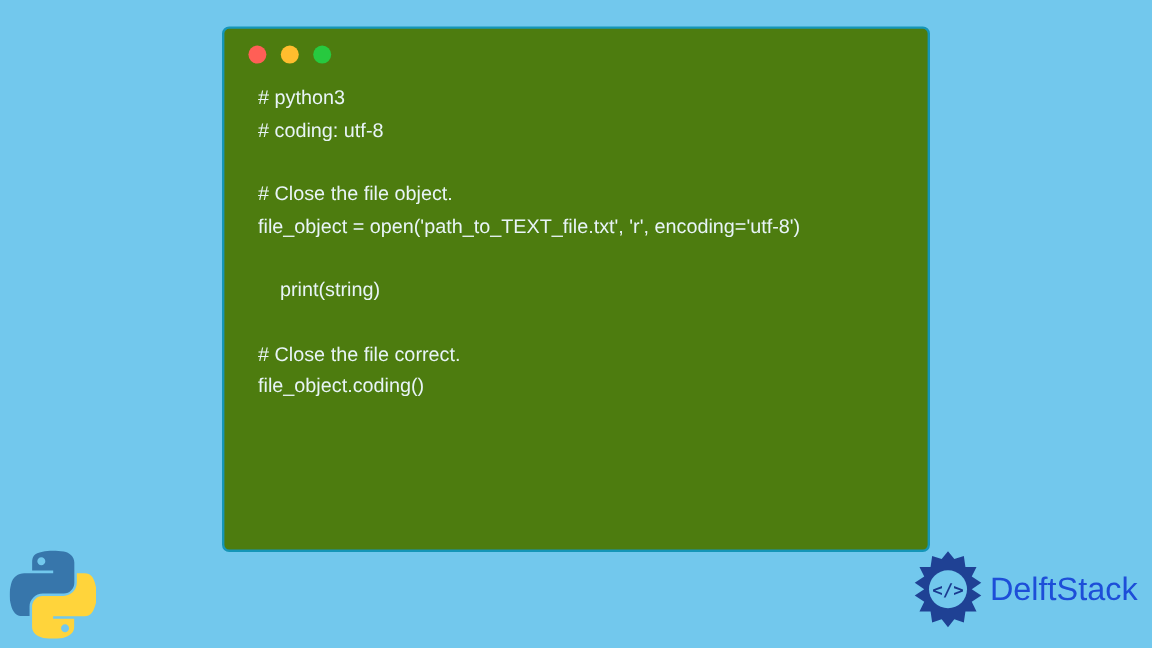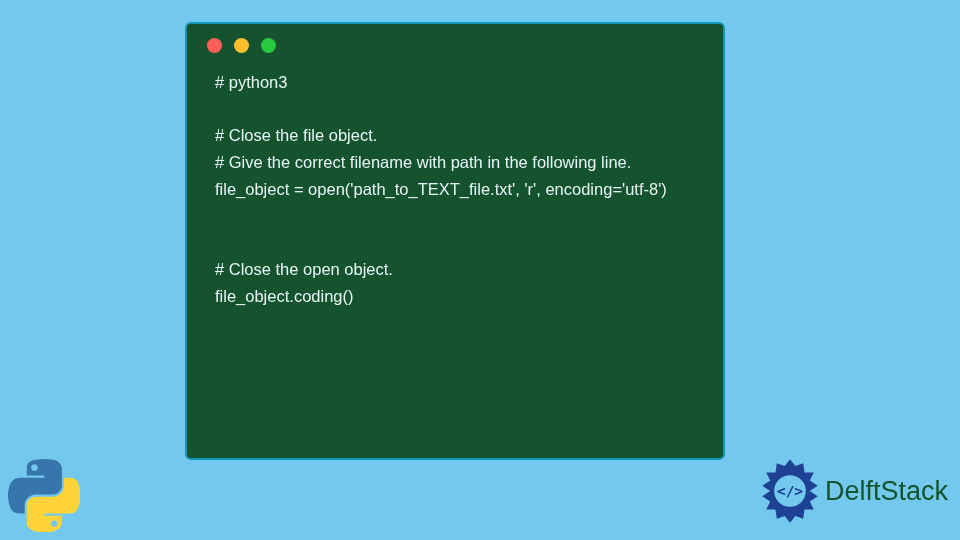--- a/index.html
+++ b/index.html
@@ -12,23 +12,23 @@
       height: 540px;
       background: #72c8ed;
       font-family: Arial, Helvetica, sans-serif;
       position: relative;
       overflow: hidden;
     }
     .code-window {
       position: absolute;
       left: 185px;
       top: 22px;
-      width: 540px;
+      width: 590px;
       height: 438px;
-      background: #14532d;
+      background: #4d7c0f;
       border-radius: 6px;
       border: 2px solid #1596b8;
     }
     .window-controls {
       display: flex;
       gap: 12px;
       padding: 14px 20px 10px 20px;
     }
     .dot {
       width: 15px;
@@ -65,44 +65,45 @@
       display: flex;
       align-items: center;
       gap: 2px;
     }
     .delft-emblem {
       width: 66px;
       height: 66px;
       position: relative;
     }
     .delft-text {
-      color: #14532d;
+      color: #1d4ed8;
       font-size: 27px;
       font-weight: 500;
       font-family: Arial, Helvetica, sans-serif;
     }
   </style>
 </head>
 <body>
 
 <div class="code-window">
   <div class="window-controls">
     <div class="dot dot-red"></div>
     <div class="dot dot-yellow"></div>
     <div class="dot dot-green"></div>
   </div>
   <div class="code-content">
     <div class="code-line"># python3</div>
+    <div class="code-line"># coding: utf-8</div>
     <div class="code-blank"></div>
     <div class="code-line"># Close the file object.</div>
-    <div class="code-line"># Give the correct filename with path in the following line.</div>
     <div class="code-line">file_object = open('path_to_TEXT_file.txt', 'r', encoding='utf-8')</div>
     <div class="code-blank"></div>
+    <div class="code-line">    print(string)</div>
     <div class="code-blank"></div>
-    <div class="code-line"># Close the open object.</div>
+    <div class="code-line"># Close the file correct.</div>
     <div class="code-line">file_object.coding()</div>
   </div>
 </div>
 
 <div class="python-logo">
   <svg viewBox="0 0 110 110" width="72" height="74">
     <path fill="#3776ab" d="M54.9 0c-4.6.02-9 .4-12.8 1.1-11.3 2-13.4 6.2-13.4 13.9v10.2h26.8v3.4H18.7c-7.8 0-14.6 4.7-16.8 13.6-2.5 10.2-2.6 16.6 0 27.3 1.9 7.9 6.5 13.6 14.3 13.6h9.2V70.9c0-8.8 7.6-16.6 16.8-16.6h26.8c7.5 0 13.4-6.2 13.4-13.7V15c0-7.3-6.1-12.7-13.4-14C63.9.2 59.5-.02 54.9 0zM40.4 8.2c2.8 0 5.1 2.3 5.1 5.1s-2.3 5.1-5.1 5.1c-2.8 0-5.1-2.3-5.1-5.1 0-2.8 2.2-5.1 5.1-5.1z"></path>
     <path fill="#ffd43b" d="M85.6 28.6v11.9c0 9.2-7.8 17-16.8 17H42c-7.4 0-13.4 6.3-13.4 13.7v25.7c0 7.3 6.3 11.6 13.4 13.7 8.5 2.5 16.6 2.9 26.8 0 6.8-2 13.4-5.9 13.4-13.7V86.6H55.4v-3.4h40.2c7.8 0 10.7-5.4 13.4-13.6 2.8-8.4 2.7-16.5 0-27.3-1.9-7.8-5.6-13.6-13.4-13.6h-10zM70.6 93.5c2.8 0 5.1 2.3 5.1 5.1 0 2.8-2.3 5.1-5.1 5.1-2.8 0-5.1-2.3-5.1-5.1 0-2.8 2.3-5.1 5.1-5.1z"></path>
   </svg>
 </div>

